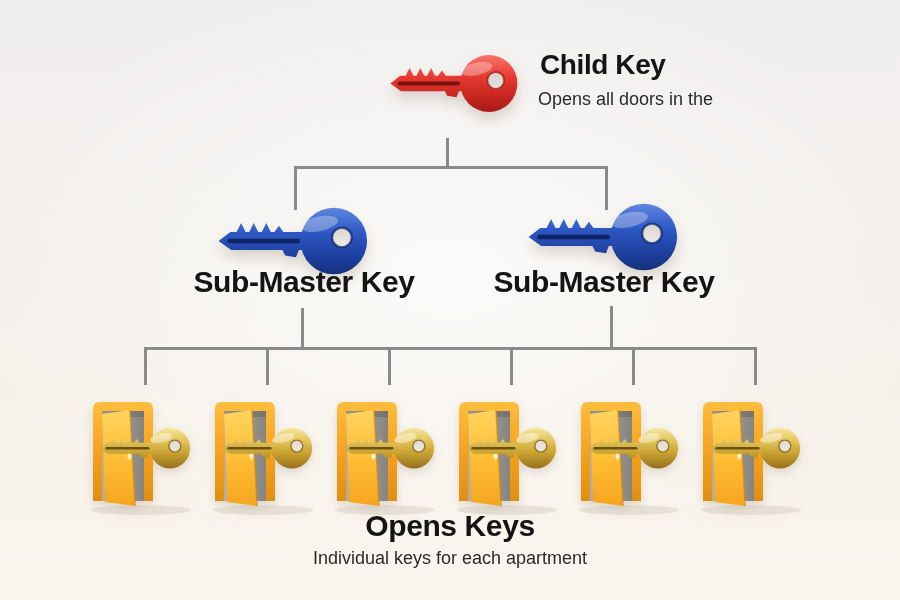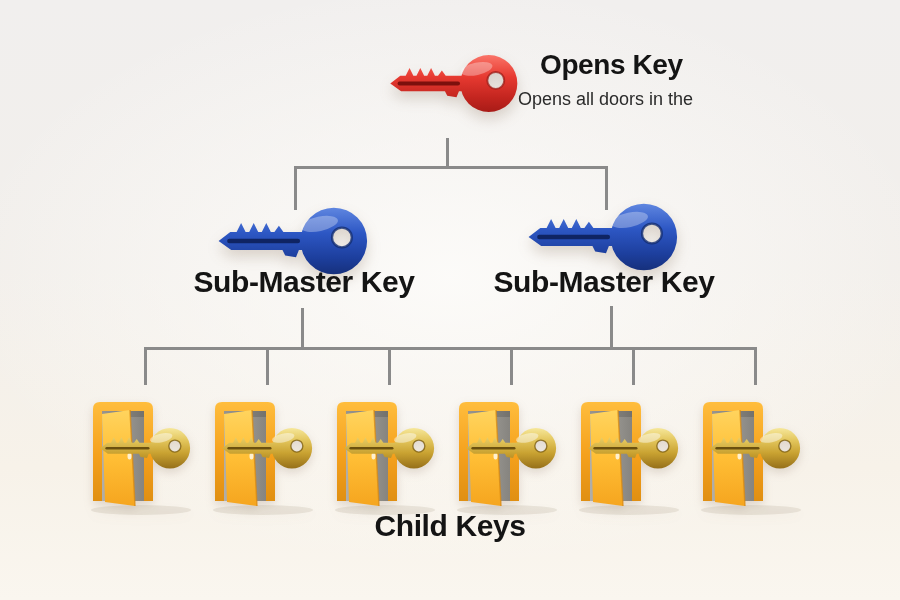--- a/index.html
+++ b/index.html
@@ -23,21 +23,21 @@
 
   .title{
     position:absolute;color:#141414;font-weight:700;letter-spacing:-0.4px;
     white-space:nowrap;line-height:1.05;
   }
   .subtitle{
     position:absolute;color:#2b2b2b;font-weight:400;line-height:1.3;
     white-space:nowrap;
   }
   .master-title{left:540px;top:50px;font-size:28px;}
-  .master-subtitle{left:518px;top:88px;font-size:18px;}
+  .master-subtitle{left:538px;top:88px;font-size:18px;}
   .submaster-label{font-size:30px;transform:translateX(-50%);}
   .submaster-left{left:304px;top:266px;}
   .submaster-right{left:604px;top:266px;}
   .child-title{left:450px;top:510px;font-size:30px;transform:translateX(-50%);}
   .child-subtitle{left:450px;top:547px;font-size:18px;transform:translateX(-50%);}
 </style>
 </head>
 <body>
 
 <div class="canvas">
@@ -131,21 +131,21 @@
     <div class="line v" style="left:266px;top:347px;height:38px"></div>
     <div class="line v" style="left:388px;top:347px;height:38px"></div>
     <div class="line v" style="left:510px;top:347px;height:38px"></div>
     <div class="line v" style="left:632px;top:347px;height:38px"></div>
     <div class="line v" style="left:754px;top:347px;height:38px"></div>
   </div>
 
   <svg class="keysvg" style="left:387px;top:45px" width="139" height="77" viewBox="0 0 180 100">
     <use href="#keyRed"></use>
   </svg>
-  <div class="title master-title">Opens Key</div>
+  <div class="title master-title">Child Key</div>
   <div class="subtitle master-subtitle">
     <span>Opens all doors in the</span><br>
   </div>
 
   <svg class="keysvg" style="left:215px;top:196px" width="162" height="90" viewBox="0 0 180 100">
     <use href="#keyBlue"></use>
   </svg>
   <svg class="keysvg" style="left:525px;top:192px" width="162" height="90" viewBox="0 0 180 100">
     <use href="#keyBlue"></use>
   </svg>
@@ -164,15 +164,16 @@
   <svg class="doorsvg" style="left:455px;top:399px" width="112" height="120" viewBox="0 0 112 120">
       <use href="#doorUnit"></use>
     </svg>
   <svg class="doorsvg" style="left:577px;top:399px" width="112" height="120" viewBox="0 0 112 120">
       <use href="#doorUnit"></use>
     </svg>
   <svg class="doorsvg" style="left:699px;top:399px" width="112" height="120" viewBox="0 0 112 120">
       <use href="#doorUnit"></use>
     </svg>
 
-  <div class="title child-title">Child Keys</div>
+  <div class="title child-title">Opens Keys</div>
+  <div class="subtitle child-subtitle">Individual keys for each apartment</div>
 
 </div>
 
 </body></html>

